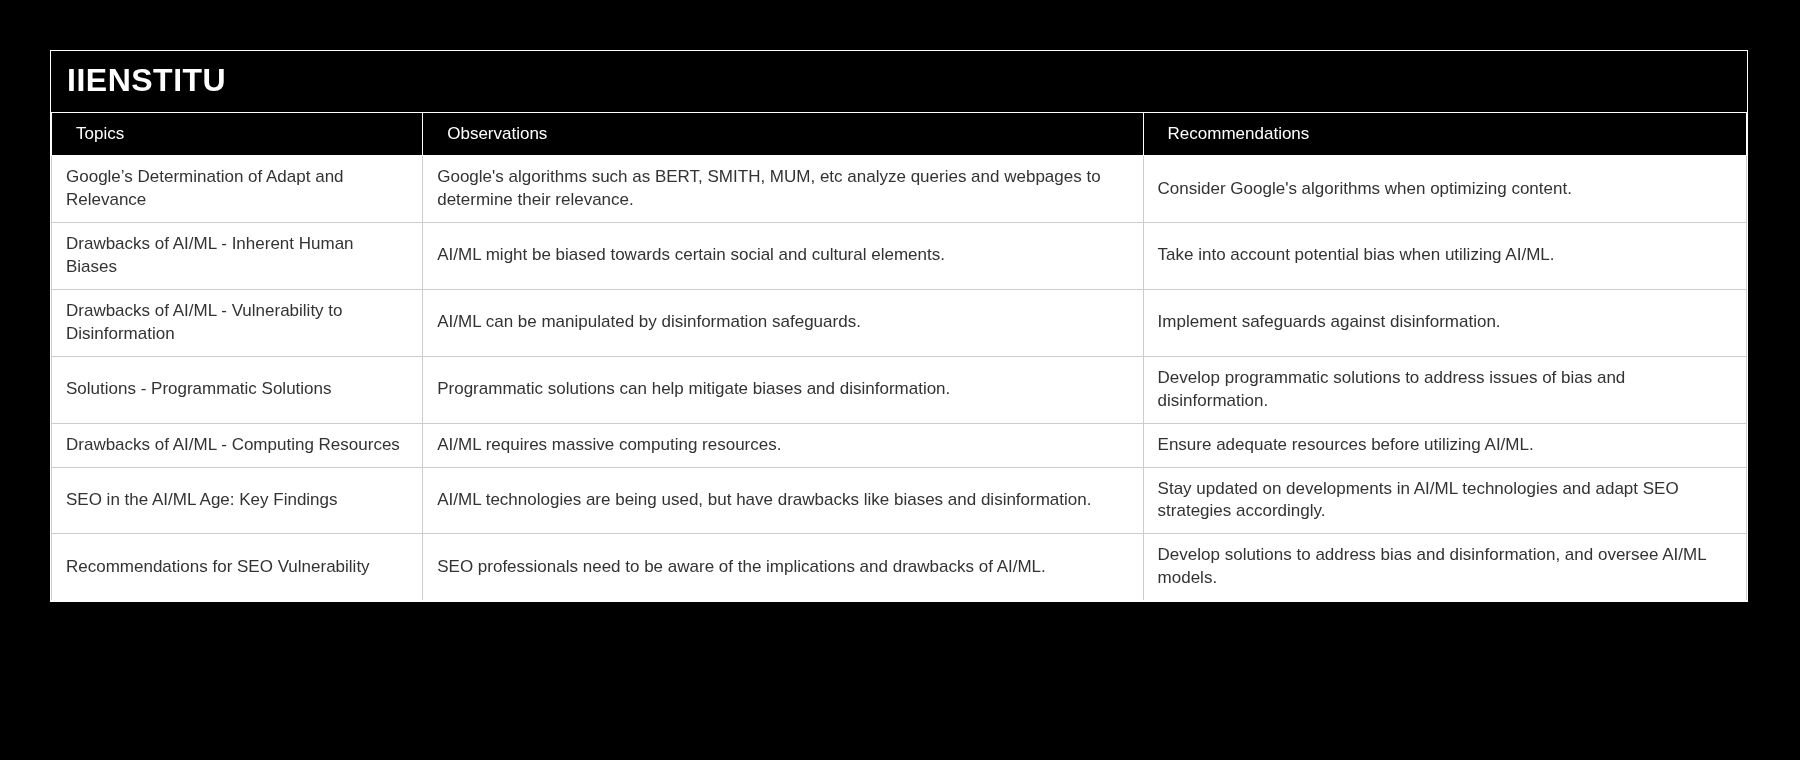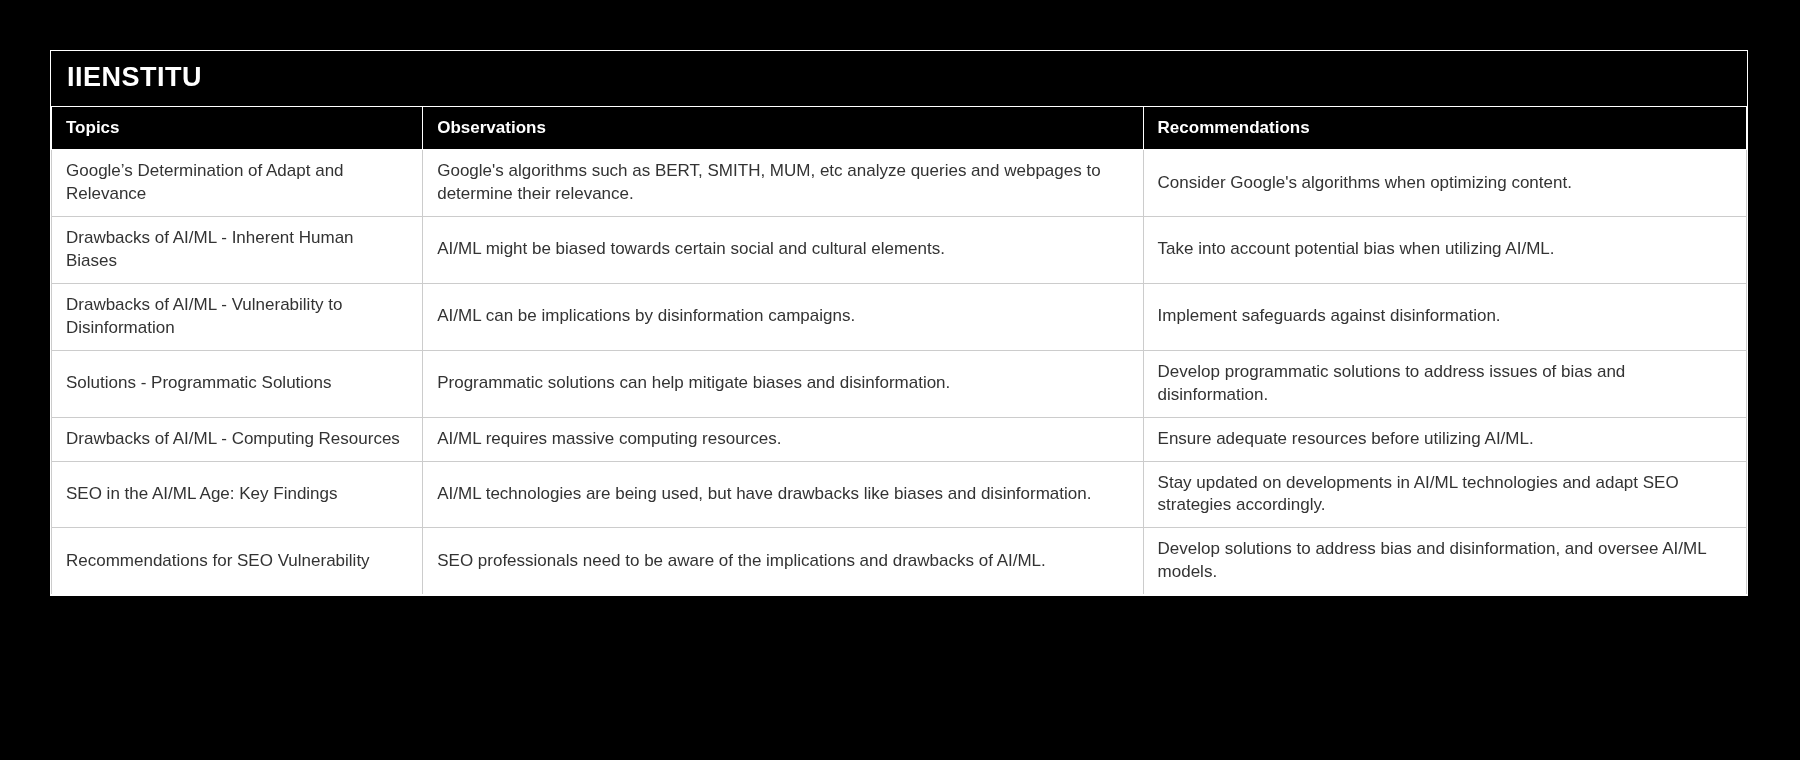--- a/index.html
+++ b/index.html
@@ -20,37 +20,37 @@
     top: 50px;
     width: 1698px;
     border: 1px solid #ffffff;
     background: #000000;
     box-sizing: border-box;
   }
   .title-bar {
     background: #000000;
     color: #ffffff;
     font-weight: 700;
-    font-size: 27px;
+    font-size: 32px;
     letter-spacing: 0.5px;
     padding: 11px 16px 13px 16px;
   }
   table.data-table {
     width: 100%;
     border-collapse: collapse;
     table-layout: fixed;
   }
   table.data-table thead th {
     background: #000000;
     color: #ffffff;
-    font-weight: 700;
+    font-weight: 400;
     font-size: 17px;
     text-align: left;
     vertical-align: middle;
-    padding: 10px 14px;
+    padding: 10px 24px;
     border: 1px solid #ffffff;
     line-height: 1.3;
   }
   table.data-table tbody td {
     background: #ffffff;
     color: #333333;
     font-size: 17px;
     font-weight: 400;
     text-align: left;
     vertical-align: middle;
@@ -87,21 +87,21 @@
           <td>Google's algorithms such as BERT, SMITH, MUM, etc analyze queries and webpages to determine their relevance.</td>
           <td>Consider Google's algorithms when optimizing content.</td>
         </tr>
         <tr>
           <td>Drawbacks of AI/ML - Inherent Human Biases</td>
           <td>AI/ML might be biased towards certain social and cultural elements.</td>
           <td>Take into account potential bias when utilizing AI/ML.</td>
         </tr>
         <tr>
           <td>Drawbacks of AI/ML - Vulnerability to Disinformation</td>
-          <td>AI/ML can be implications by disinformation campaigns.</td>
+          <td>AI/ML can be manipulated by disinformation safeguards.</td>
           <td>Implement safeguards against disinformation.</td>
         </tr>
         <tr>
           <td>Solutions - Programmatic Solutions</td>
           <td>Programmatic solutions can help mitigate biases and disinformation.</td>
           <td>Develop programmatic solutions to address issues of bias and disinformation.</td>
         </tr>
         <tr>
           <td>Drawbacks of AI/ML - Computing Resources</td>
           <td>AI/ML requires massive computing resources.</td>

